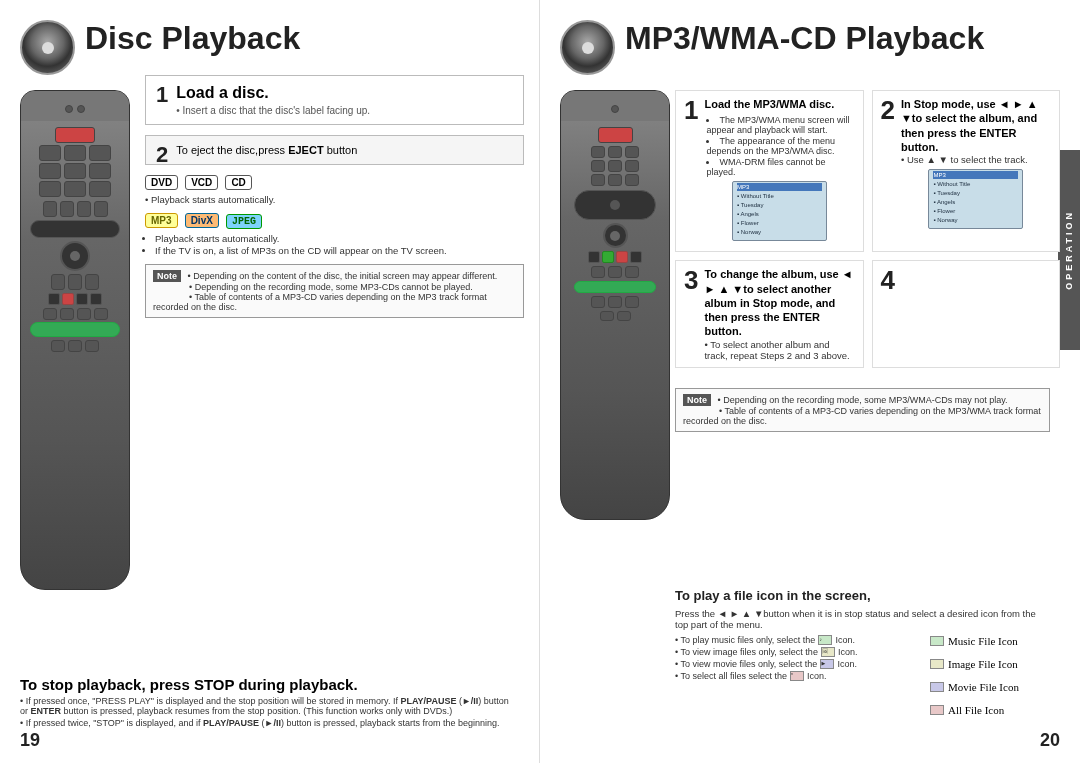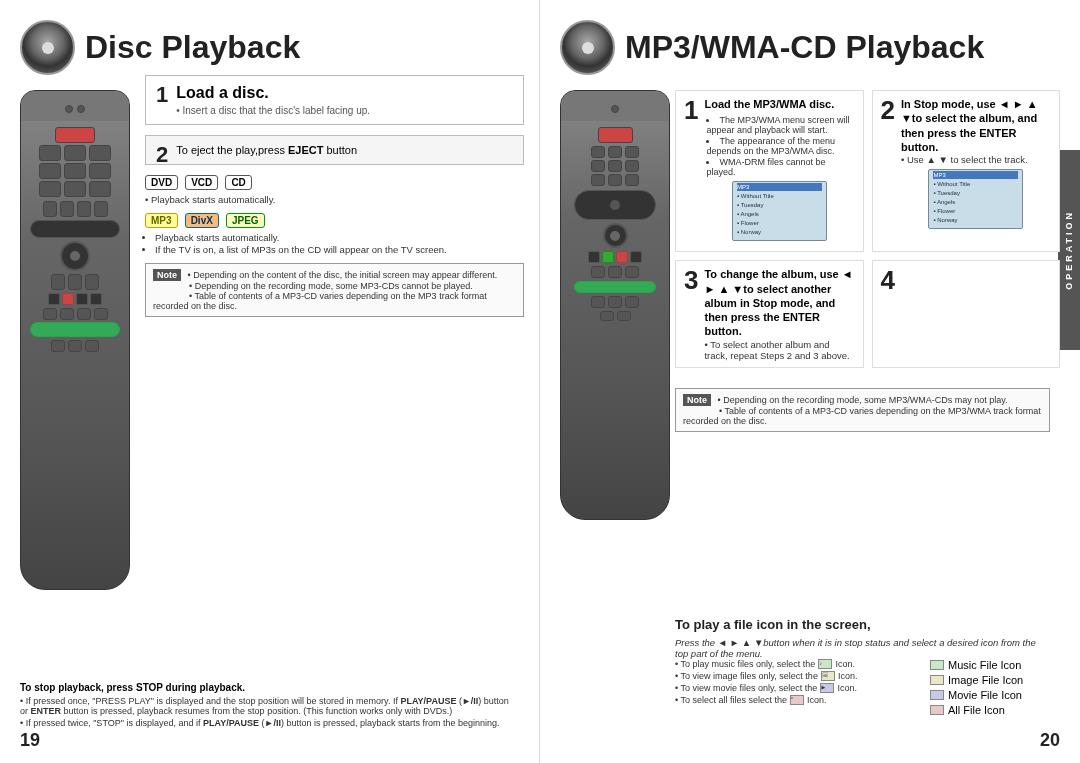--- a/index.html
+++ b/index.html
@@ -28,21 +28,20 @@
       width: 540px;
       height: 763px;
       background: #fff;
       padding: 20px;
       position: relative;
     }
 
     
     .page-title {
       display: flex;
-      align-items: center;
       margin-bottom: 12px;
     }
 
     .disc-icon {
       width: 55px;
       height: 55px;
       border-radius: 50%;
       background: radial-gradient(circle at 50% 40%, #aaa 0%, #666 40%, #333 60%, #555 80%, #888 100%);
       margin-right: 10px;
       flex-shrink: 0;
@@ -202,21 +201,21 @@
       border-radius: 3px;
       padding: 1px 5px;
       font-size: 10px;
       font-weight: bold;
       margin-right: 4px;
       background: #fff;
     }
 
     .badge.mp3 { background: #ff9; border-color: #c90; color: #660; }
     .badge.divx { background: #fdba74; border-color: #069; color: #036; }
-    .badge.jpeg { background: #fef9c3; border-color: #090; color: #060; }
+    .badge.jpeg { background: #7dd3fc; border-color: #090; color: #060; font-family: Liberation Mono, monospace; }
 
     .bullet-list {
       font-size: 9.5px;
       color: #333;
       padding-left: 10px;
     }
     .bullet-list li {
       list-style: disc;
       margin-bottom: 1px;
     }
@@ -250,21 +249,21 @@
       gap: 10px;
     }
 
     .bottom-col {
       flex: 1;
       font-size: 9.5px;
     }
 
     .bottom-title {
       font-weight: bold;
-      font-size: 10px;
+      font-size: 15px;
       margin-bottom: 3px;
     }
 
     .stop-bold {
       font-weight: bold;
     }
 
     .page-num {
       position: absolute;
       bottom: 12px;
@@ -536,21 +535,21 @@
       <span class="step-number">1</span>
       <div class="step-content">
         <div class="step-title">Load a disc.</div>
         <div class="step-sub">• Insert a disc that the disc's label facing up.</div>
       </div>
     </div>
 
     <div class="eject-box">
       <span class="step-number">2</span>
       <div class="step-content">
-        <span class="eject-text">To eject the play,press</span>
+        <span class="eject-text">To eject the disc,press</span>
         <span class="eject-text eject-bold">EJECT</span>
         <span class="eject-text">button</span>
       </div>
     </div>
 
     <div class="format-badges">
       <span class="badge">DVD</span>
       <span class="badge">VCD</span>
       <span class="badge">CD</span>
     </div>
@@ -719,38 +718,38 @@
   <div style="position:absolute;top:380px;left:135px;right:30px;">
     <div class="note-box">
       <span class="note-label">Note</span>
       <span>• Depending on the recording mode, some MP3/WMA-CDs may not play.</span><br>
       <span style="margin-left:36px;">• Table of contents of a MP3-CD varies depending on the MP3/WMA track format recorded on the disc.</span>
     </div>
   </div>
 
   <div style="position:absolute;bottom:45px;left:135px;right:30px;">
     <div class="file-section-title">To play a file icon in the screen,</div>
-    <div style="font-size:9.5px;color:#333;font-style:italic;">Press the ◄ ► ▲ ▼button when it is in stop status and select a desired icon from the top part of the menu.</div>
+    <div style="font-size:9.5px;color:#333;margin-bottom:5px;">Press the ◄ ► ▲ ▼button when it is in stop status and select a desired icon from the top part of the menu.</div>
     <div class="file-grid">
       <div class="file-left">
         <div class="file-bullet">
           • To play music files only, select the <span class="file-icon-box" style="background:#c8e8c8;">♪</span> Icon.
         </div>
         <div class="file-bullet">
           • To view image files only, select the <span class="file-icon-box" style="background:#e8e8c8;">🖼</span> Icon.
         </div>
         <div class="file-bullet">
           • To view movie files only, select the <span class="file-icon-box" style="background:#c8c8e8;">▶</span> Icon.
         </div>
         <div class="file-bullet">
           • To select all files select the <span class="file-icon-box" style="background:#e8c8c8;">*</span> Icon.
         </div>
       </div>
       <div style="min-width:120px;">
-        <div style="display:flex;flex-direction:column;gap:1px;">
+        <div style="display:flex;flex-direction:column;gap:9px;font-family:Liberation Serif, serif;">
           <div class="file-legend-row">
             <div class="legend-color legend-music"></div>
             <span>Music File Icon</span>
           </div>
           <div class="file-legend-row">
             <div class="legend-color legend-image"></div>
             <span>Image File Icon</span>
           </div>
           <div class="file-legend-row">
             <div class="legend-color legend-movie"></div>

